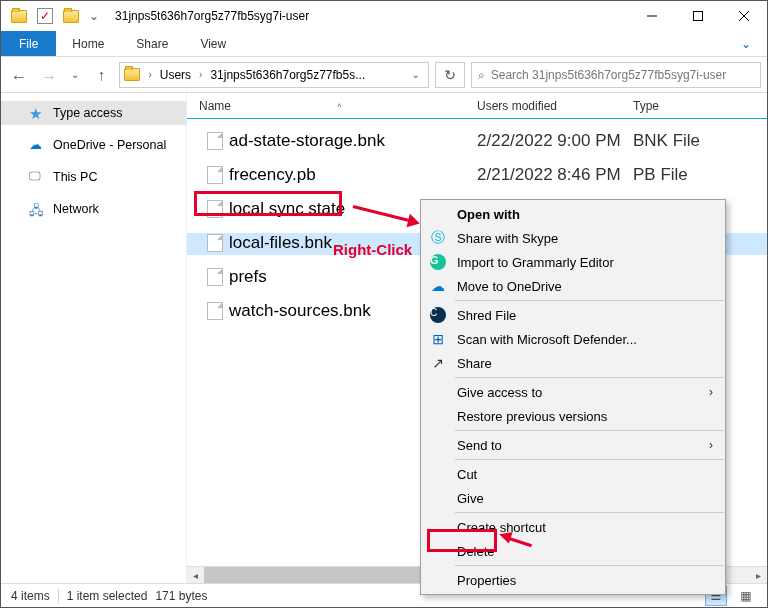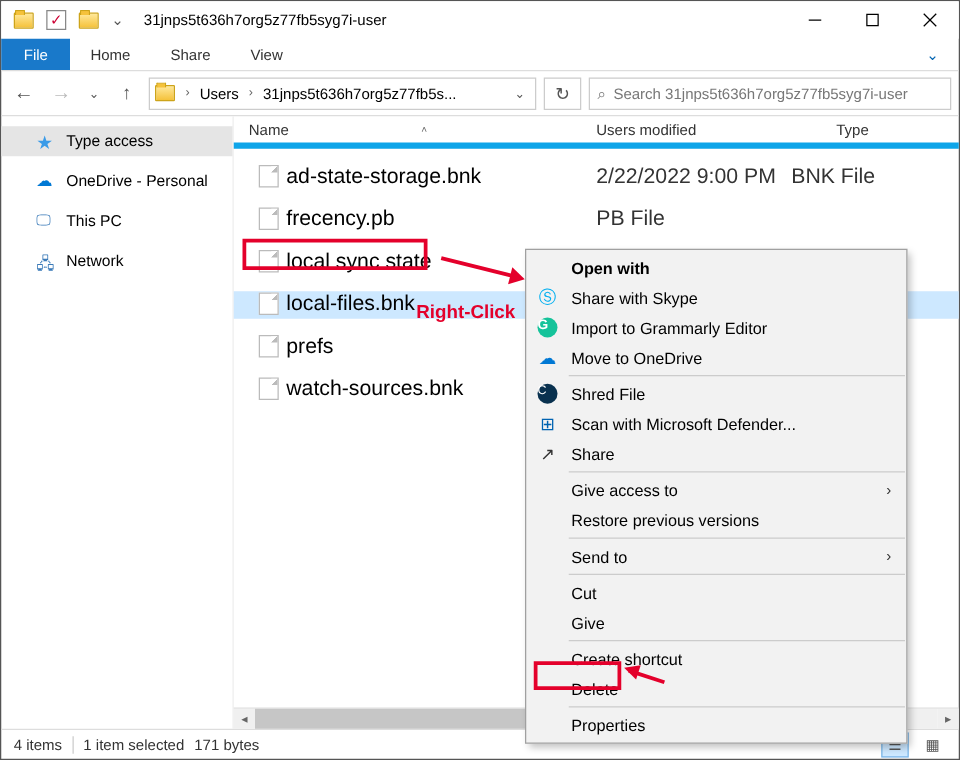--- a/index.html
+++ b/index.html
@@ -35,24 +35,24 @@
   .content { display:flex; height: calc(100% - 30px - 26px - 36px - 24px); position:relative; }
   .sidebar { width: 186px; border-right:1px solid #eee; padding-top:8px; font-size:12.5px; }
   .side-item { display:flex; align-items:center; height:24px; padding-left:28px; gap:8px; }
   .side-item.active { background:#e5e5e5; }
   .star-icon { width:16px; height:16px; color:#3a9be8; font-size:15px; }
   .cloud-icon { width:16px; height:16px; color:#0078d4; font-size:13px;}
   .pc-icon { width:16px; height:16px; color:#3a7ab8; font-size:12px;}
   .net-icon { width:16px; height:16px; color:#3a7ab8; font-size:13px;}
   
   .main { flex:1; display:flex; flex-direction:column; min-width:0;}
-  .col-headers { height:26px; display:flex; align-items:center; font-size:12px; color:#333; border-bottom:5px solid #0ea5e9; }
+  .col-headers { height:26px; display:flex; align-items:center; font-size:12px; color:#333; border-bottom:1px solid #0ea5e9; }
   .col-name { width:290px; padding-left:12px; display:flex; align-items:center; gap:6px;}
   .col-date { width:156px; }
-  .col-type { flex:1;margin-left:36px; }
+  .col-type { flex:1; }
   .sort-ind { font-size:8px; color:#666;}
   
   .file-list { position:relative; }
   .file-row { height:22px; display:flex; align-items:flex-start; font-size:17px; color:#000;margin-top:12px; }
   .file-row .name-cell { width:290px; padding-left:20px; display:flex; align-items:center; gap:6px; white-space:nowrap; overflow:hidden;}
   .file-row .date-cell { width:156px; color:#333; white-space:nowrap;}
   .file-row .type-cell { flex:1; color:#333; white-space:nowrap;}
   .file-row.selected { background:#cde8ff; }
   .file-glyph { width:16px; height:18px; border:1px solid #bbb; background:#fff; position:relative; flex-shrink:0;}
   .file-glyph::before { content:""; position:absolute; top:0; right:0; width:5px; height:5px; background:linear-gradient(135deg,#fff 48%,#bbb 52%);}
@@ -190,20 +190,21 @@
               <span>ad-state-storage.bnk</span>
             </div>
           <div class="date-cell">2/22/2022 9:00 PM</div>
           <div class="type-cell">BNK File</div>
         </div>
         <div class="file-row">
           <div class="name-cell">
               <div class="file-glyph"></div>
               <span>frecency.pb</span>
             </div>
+          <div class="date-cell">2/21/2022 8:46 PM</div>
           <div class="type-cell">PB File</div>
         </div>
         <div class="file-row">
           <div class="name-cell">
               <div class="file-glyph"></div>
               <span>local sync state</span>
             </div>
           <div class="date-cell">2/21/2022 8:35 PM</div>
           <div class="type-cell">File</div>
         </div>

